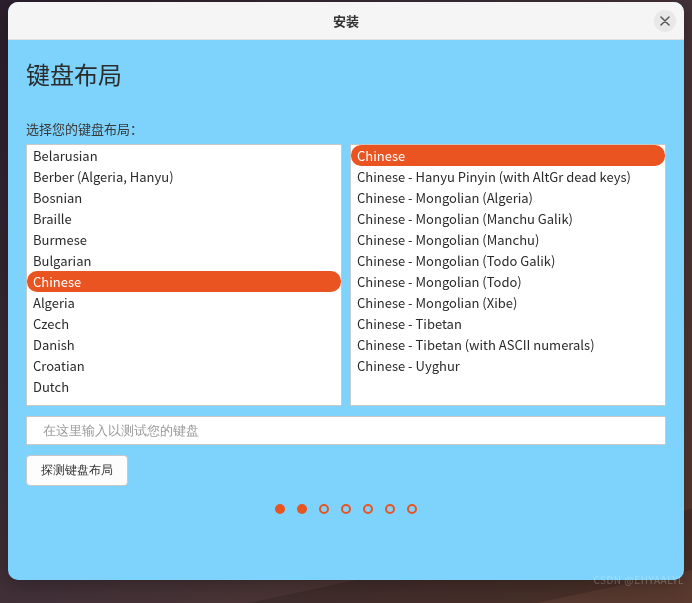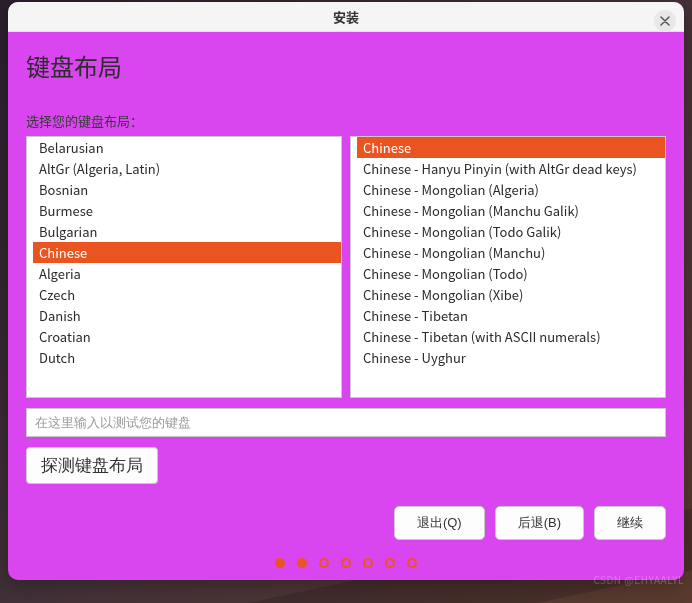--- a/index.html
+++ b/index.html
@@ -19,21 +19,21 @@
       transform: rotate(-12deg);
       top: 520px;
       left: -50px;
     }
     .window {
       position: absolute;
       left: 8px;
       top: 2px;
       width: 676px;
       height: 578px;
-      background: #d946ef;
+      background: #7dd3fc;
       border-radius: 10px;
       box-shadow: 0 4px 20px rgba(0,0,0,0.3);
       display: flex;
       flex-direction: column;
     }
     .titlebar {
       height: 38px;
       border-bottom: 1px solid #e0e0e0;
       background: #f5f5f5;
       border-radius: 10px 10px 0 0;
@@ -82,48 +82,48 @@
       display: flex;
       gap: 8px;
     }
     .listbox {
       flex: 1;
       border: 1px solid #c8c8c8;
       background: #fff;
       height: 262px;
       overflow: hidden;
       font-size: 13px;
-      padding-left: 6px;
     }
     .listbox .item {
       padding: 2px 6px;
       line-height: 17px;
       color: #2a2a2a;
       cursor: pointer;
       white-space: nowrap;
     }
     .listbox .item.selected {
       background: #e95420;
       color: #fff;
+      border-radius: 10px;
     }
     .test-input {
       margin-top: 10px;
       width: 100%;
       border: 1px solid #c8c8c8;
       background: #fff;
-      padding: 6px 8px;
+      padding: 6px 16px;
       font-size: 13px;
       color: #9a9a9a;
     }
     .test-input::placeholder { color: #9a9a9a; }
     .detect-btn {
       margin-top: 10px;
       align-self: flex-start;
       padding: 6px 14px;
-      font-size: 17px;
+      font-size: 12px;
       background: #fdfdfd;
       border: 1px solid #c8c8c8;
       border-radius: 4px;
       cursor: pointer;
       color: #333;
     }
     .nav-buttons {
       margin-top: 22px;
       display: flex;
       justify-content: flex-end;
@@ -176,55 +176,51 @@
     </div>
   </div>
 
   <div class="content">
     <div class="page-title">键盘布局</div>
     <div class="section-label">选择您的键盘布局：</div>
 
     <div class="lists">
       <div class="listbox" id="layouts-list">
           <div class="item">Belarusian</div>
-          <div class="item">AltGr (Algeria, Latin)</div>
+          <div class="item">Berber (Algeria, Hanyu)</div>
           <div class="item">Bosnian</div>
+          <div class="item">Braille</div>
           <div class="item">Burmese</div>
           <div class="item">Bulgarian</div>
           <div class="item selected">Chinese</div>
           <div class="item">Algeria</div>
           <div class="item">Czech</div>
           <div class="item">Danish</div>
           <div class="item">Croatian</div>
           <div class="item">Dutch</div>
         </div>
       <div class="listbox" id="variants-list">
           <div class="item selected">Chinese</div>
           <div class="item">Chinese - Hanyu Pinyin (with AltGr dead keys)</div>
           <div class="item">Chinese - Mongolian (Algeria)</div>
           <div class="item">Chinese - Mongolian (Manchu Galik)</div>
+          <div class="item">Chinese - Mongolian (Manchu)</div>
           <div class="item">Chinese - Mongolian (Todo Galik)</div>
-          <div class="item">Chinese - Mongolian (Manchu)</div>
           <div class="item">Chinese - Mongolian (Todo)</div>
           <div class="item">Chinese - Mongolian (Xibe)</div>
           <div class="item">Chinese - Tibetan</div>
           <div class="item">Chinese - Tibetan (with ASCII numerals)</div>
           <div class="item">Chinese - Uyghur</div>
         </div>
     </div>
 
     <input class="test-input" type="text" placeholder="在这里输入以测试您的键盘" style="">
 
     <button class="detect-btn">探测键盘布局</button>
 
-    <div class="nav-buttons">
-      <button class="nav-btn">退出(Q)</button>
-      <button class="nav-btn">后退(B)</button>
-      <button class="nav-btn">继续</button>
-    </div>
 
     <div class="dots" id="dots">
         <div class="dot filled"></div>
         <div class="dot filled"></div>
         <div class="dot"></div>
         <div class="dot"></div>
         <div class="dot"></div>
         <div class="dot"></div>
         <div class="dot"></div>
       </div>

